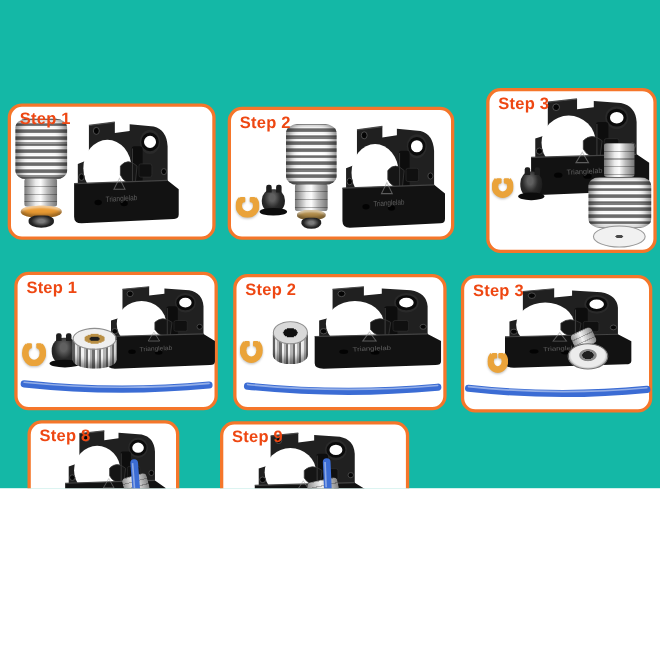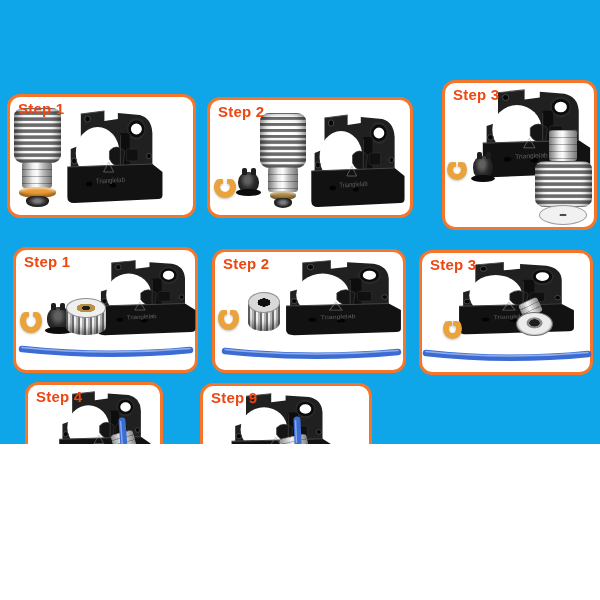--- a/index.html
+++ b/index.html
@@ -1,16 +1,16 @@
 <!DOCTYPE html>
 <html><head>
 <meta charset="utf-8">
 <style>
   html,body{margin:0;padding:0;background:#fff;}
-  .stage{position:relative;width:600px;height:444px;background:#0ea5e9;overflow:hidden;
+  .stage{position:relative;width:600px;height:444px;background:#14b8a6;overflow:hidden;
          font-family:"Liberation Sans",sans-serif;text-align:center;}
   .panel{position:absolute;box-sizing:border-box;border:3px solid #f5762a;border-radius:13px;background:#fff;}
   .step-label{position:absolute;top:3px;left:8px;font-size:15px;font-weight:700;color:#ee4712;letter-spacing:.2px;z-index:6;}
   .part{position:absolute;}
   
   .heatsink{display:flex;flex-direction:column;align-items:center;z-index:3;}
   .hs-fins{background:repeating-linear-gradient(to bottom,#7c7c7c 0 1px,#f7f7f7 1px 2.5px,#ffffff 2.5px 3.5px,#9a9a9a 3.5px 4.5px,#6b6b6b 4.5px 6px);
            border-radius:10px/8px;box-shadow:inset 7px 0 9px -4px rgba(0,0,0,.55),inset -7px 0 9px -4px rgba(0,0,0,.55);}
   .hs-neck{background-image:repeating-linear-gradient(to bottom,rgba(0,0,0,.30) 0 1px,rgba(0,0,0,0) 1px 7px),
            linear-gradient(90deg,#777,#ececec 35%,#fdfdfd 50%,#bdbdbd 70%,#757575);
@@ -269,21 +269,21 @@
     <div class="fitting-barrel" style="left:98px;top:47px;width:21px;height:16px;transform:rotate(-25deg);"></div>
     <div class="fitting-flange" style="left:94px;top:59px;width:37px;height:24px;"></div>
     <div class="clip" style="left:21px;top:65px;width:19px;height:21px;"></div>
     <svg class="tube-svg" style="left:0px;top:94px;" width="170" height="18" viewBox="0 0 176 18" preserveAspectRatio="none">
       <path d="M4 6 Q88 15 172 7" stroke="#3b6cd4" stroke-width="6.5" fill="none" stroke-linecap="round"></path>
       <path d="M4 4.5 Q88 13 172 5.5" stroke="rgba(255,255,255,.45)" stroke-width="1.5" fill="none" stroke-linecap="round"></path>
     </svg>
   </div>
 
   <div class="panel" style="left:25px;top:382px;width:138px;height:140px;">
-    <div class="step-label">Step 4</div>
+    <div class="step-label">Step 8</div>
     <div class="body-slot" style="left:28px;top:5px;width:97px;height:85px;">
   <svg viewBox="0 0 120 100" preserveAspectRatio="none">
     <path d="M20 5 L48 2 L48 12 L64 10 L64 4 L90 6 Q104 9 105 24 L105 58 L8 60 L8 40 L20 36 Z" fill="#202020"></path>
     <path d="M20 5 L48 2" stroke="#4a4a4a" stroke-width="1.2" fill="none"></path>
     <circle cx="40" cy="44" r="26" fill="#ffffff"></circle>
     <circle cx="86" cy="20" r="11" fill="#2a2a2a"></circle>
     <ellipse cx="86" cy="20" rx="8" ry="7" fill="#ffffff" stroke="#0b0b0b" stroke-width="3"></ellipse>
     <circle cx="28" cy="10" r="3.2" fill="#050505" stroke="#5a5a5a" stroke-width="0.8"></circle>
     <circle cx="12" cy="52" r="3" fill="#050505" stroke="#5a5a5a" stroke-width="0.8"></circle>
     <circle cx="101" cy="47" r="2.8" fill="#050505" stroke="#555" stroke-width="0.8"></circle>

